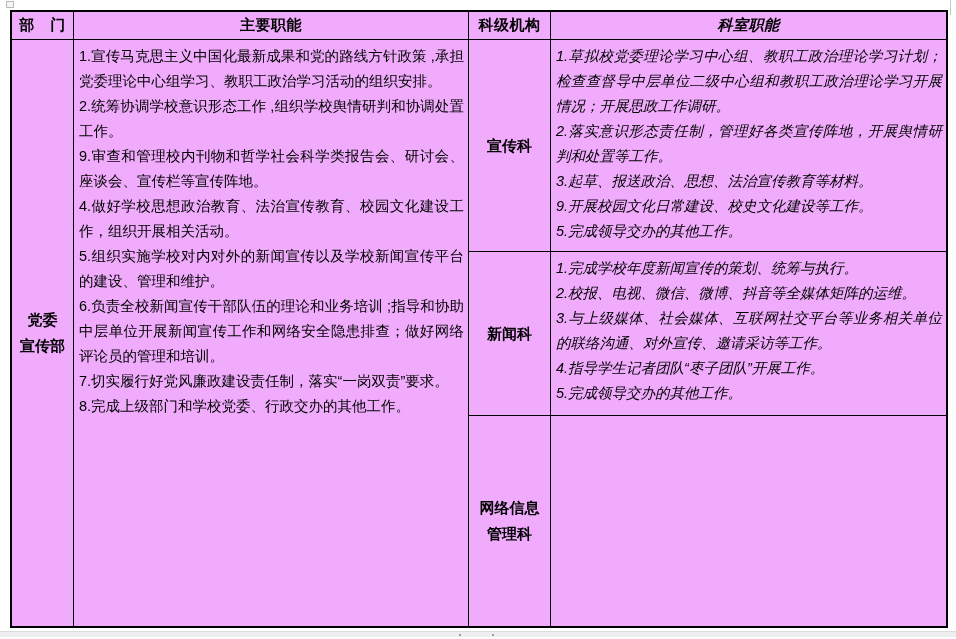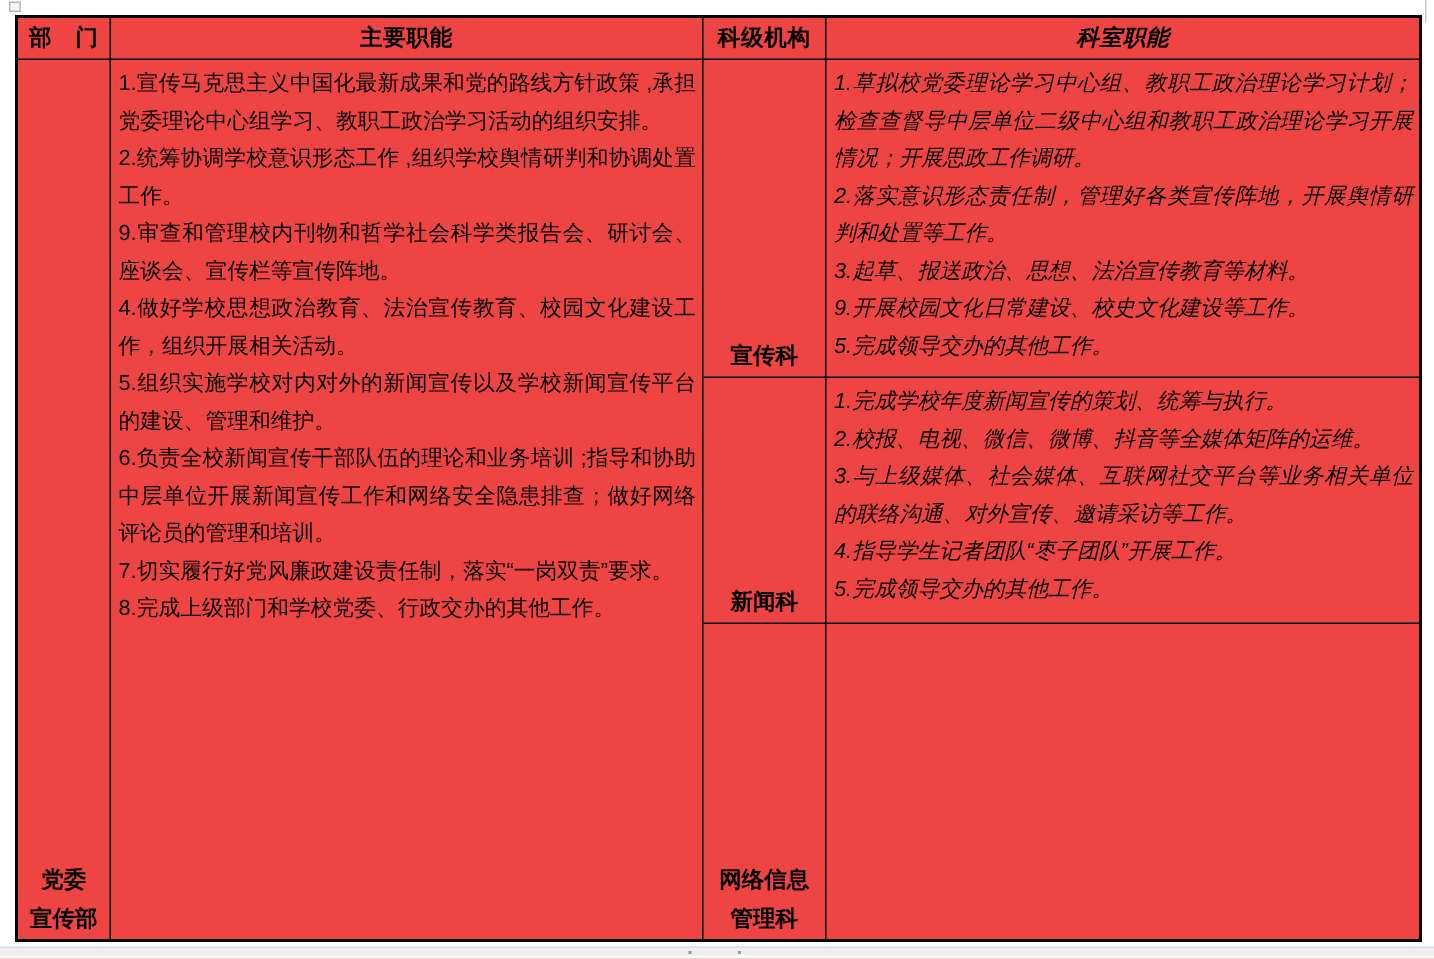--- a/index.html
+++ b/index.html
@@ -60,21 +60,21 @@
     position: absolute;
     left: 10px;
     top: 10px;
     width: 938px;
     height: 618px;
     box-sizing: border-box;
     border: 2px solid #000000;
     display: grid;
     grid-template-columns: 62px 395px 82px 395px;
     grid-template-rows: 28px 212px 164px 210px;
-    background: #ef4444;
+    background: #f0abfc;
   }
   .c {
     box-sizing: border-box;
     border-right: 1px solid #000000;
     border-bottom: 1px solid #000000;
     overflow: hidden;
   }
   .last-col { border-right: none; font-style: italic; }
   .last-row { border-bottom: none; }
 
@@ -83,21 +83,21 @@
     align-items: center;
     justify-content: center;
     font-weight: bold;
     font-size: 15px;
     letter-spacing: 0.5px;
   }
   .label-cell {
     display: flex;
     flex-direction: column;
     align-items: center;
-    justify-content: flex-end;
+    justify-content: center;
     font-weight: bold;
     font-size: 15px;
     line-height: 26px;
     text-align: center;
   }
   .content-cell {
     padding: 4px 4px 0 5px;
     font-size: 14.5px;
     line-height: 25px;
     text-align: justify;

